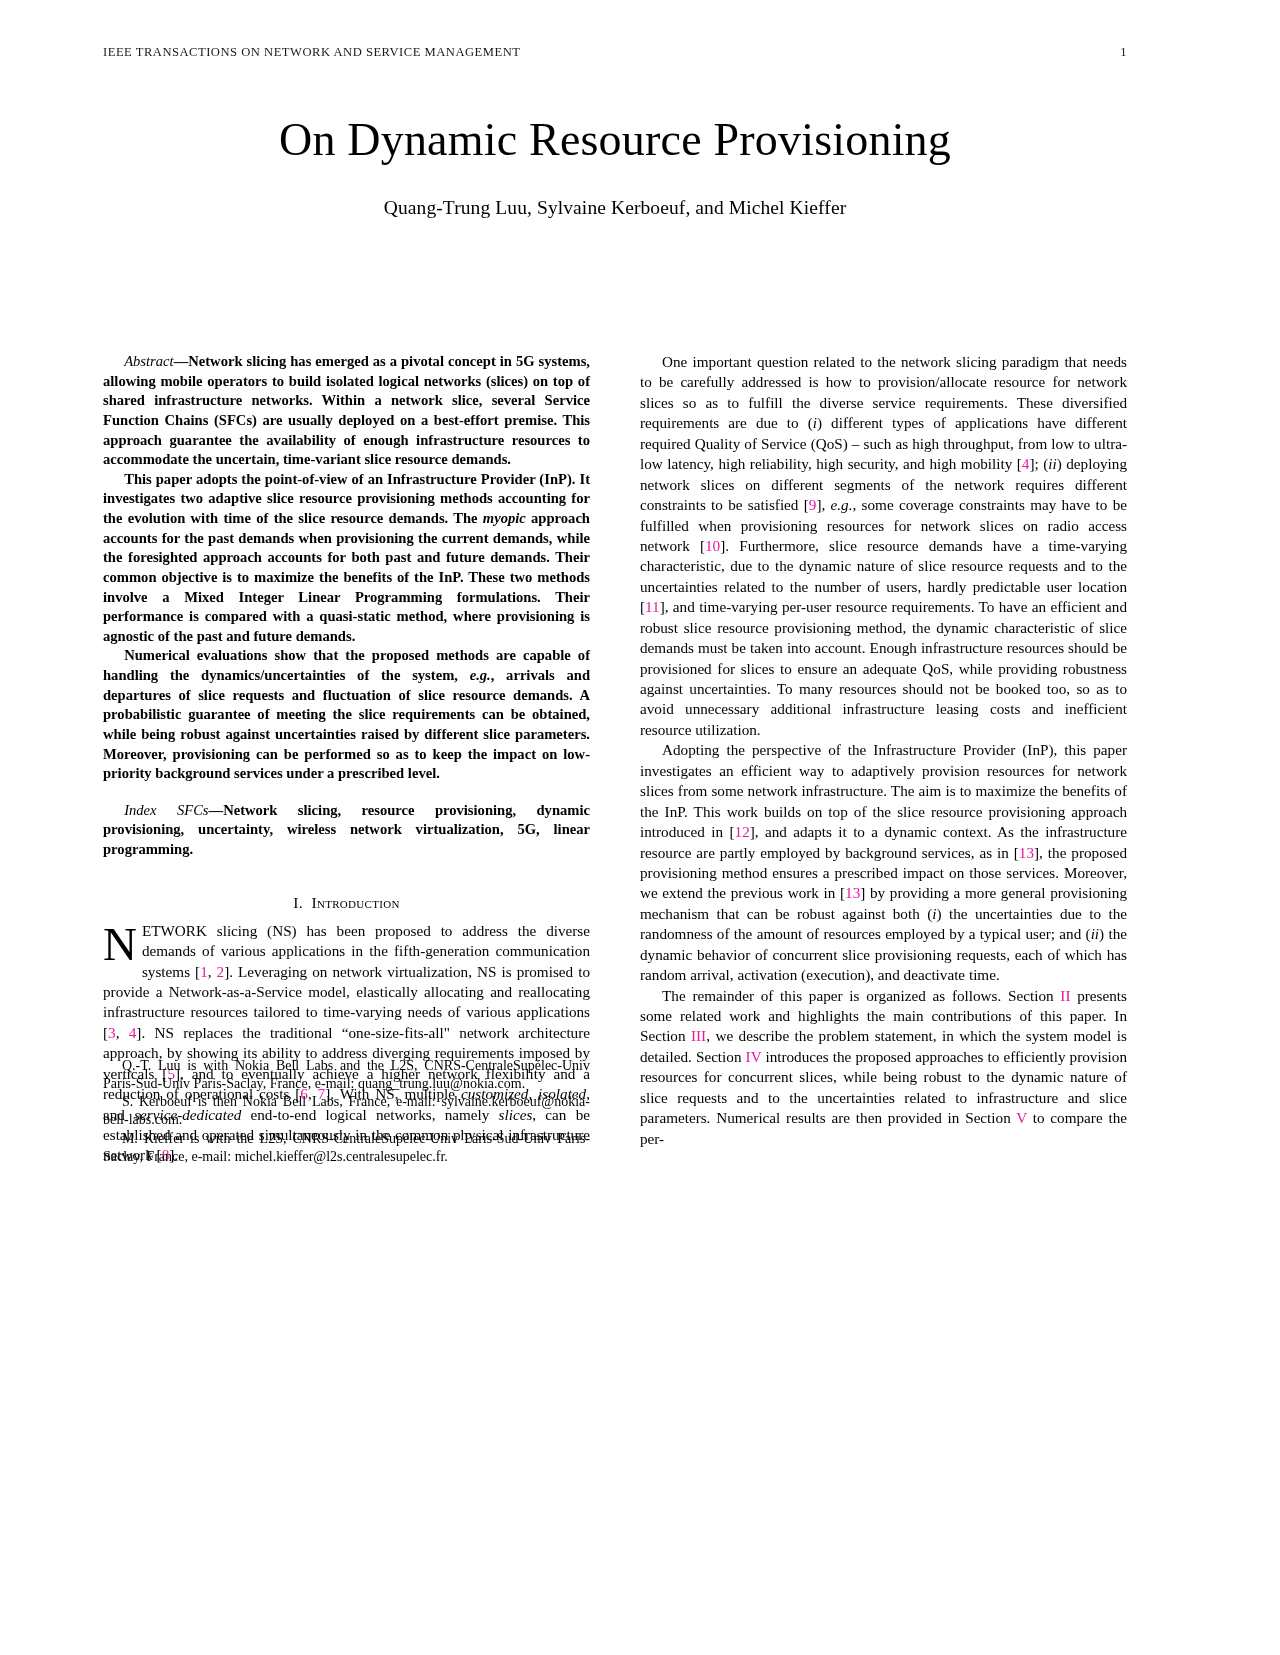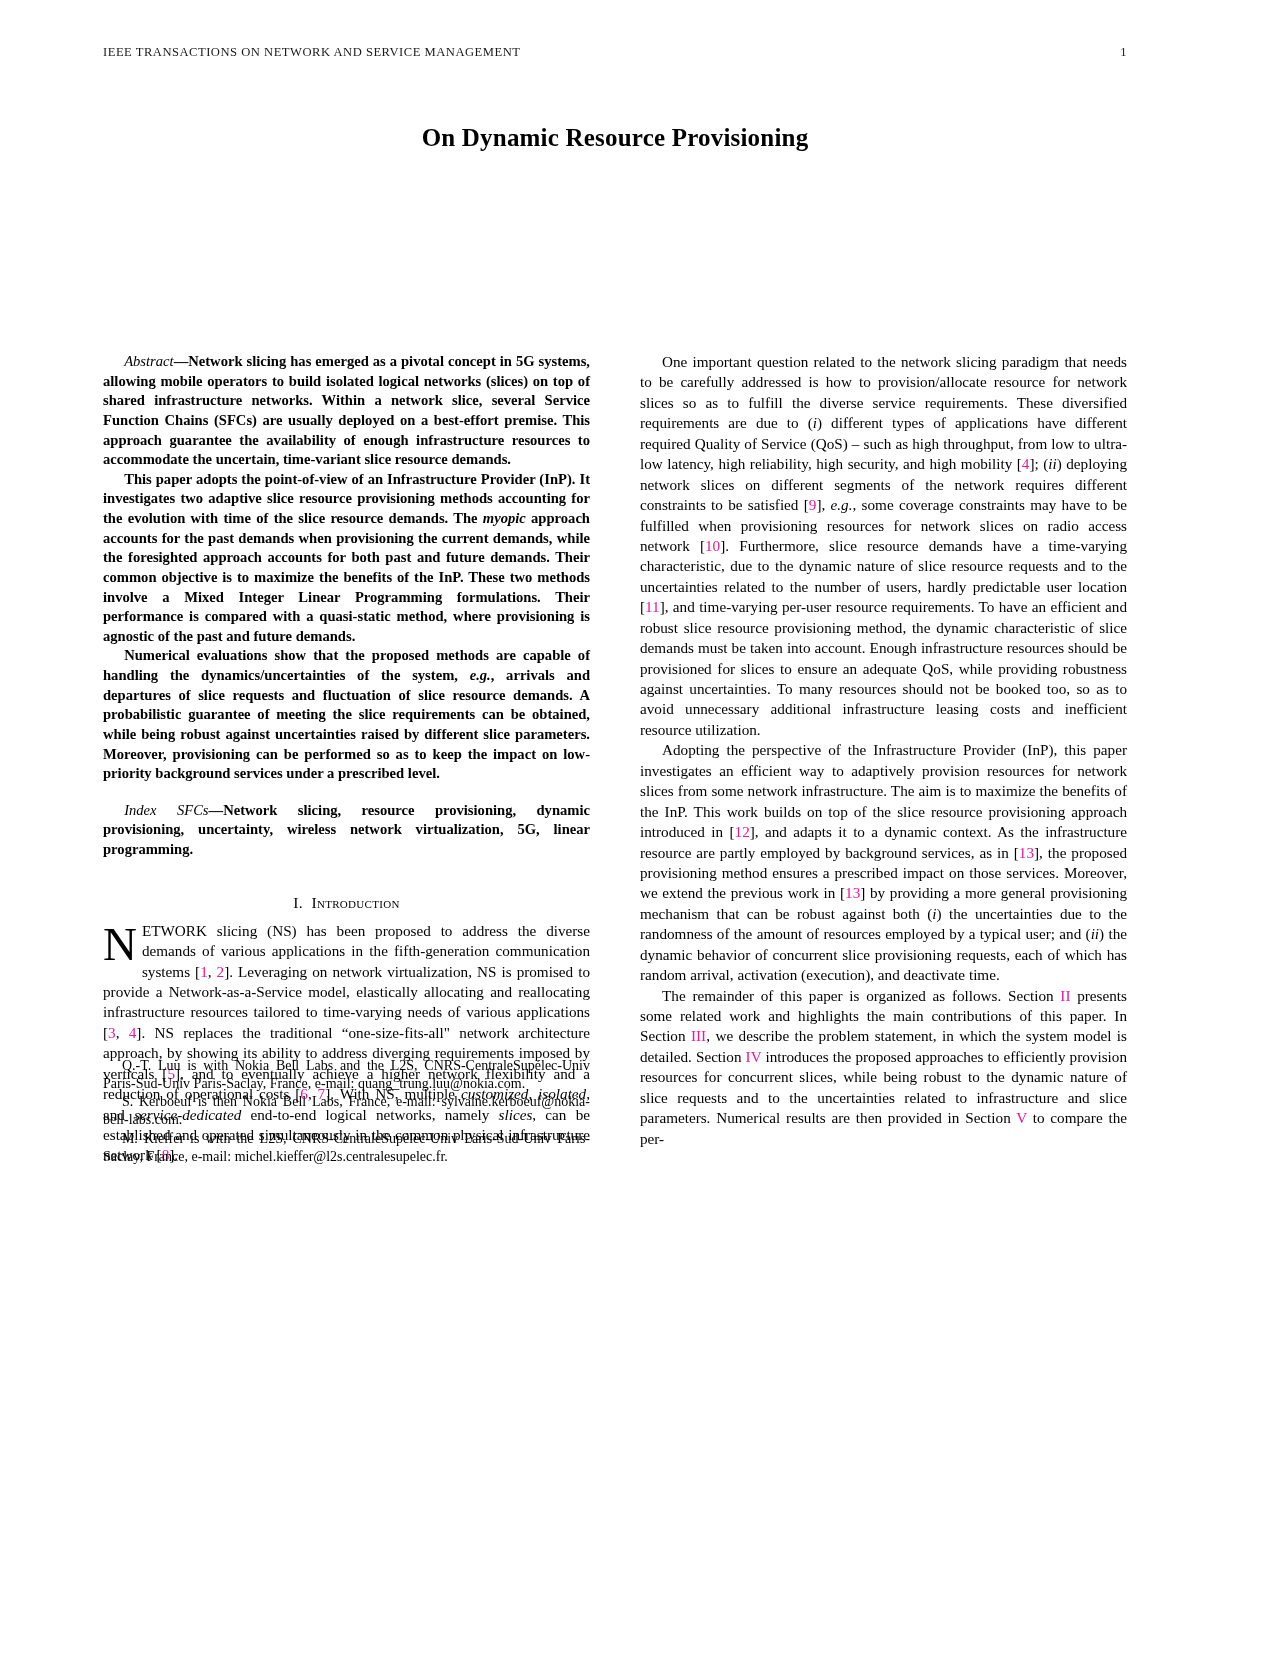--- a/index.html
+++ b/index.html
@@ -45,24 +45,24 @@
   }
   
   .titleblock {
     position: absolute;
     top: 108px;
     left: 94px;
     width: 1024px;
     text-align: center;
   }
   .paper-title {
-    font-size: 25px;
+    font-size: 46px;
     line-height: 1.38;
-    font-weight: bold;
-    margin: 13px;
+    font-weight: normal;
+    margin: 0;
     letter-spacing: 0.2px;
   }
   .authors {
     margin-top: 26px;
     font-size: 19.5px;
     letter-spacing: 0.1px;
   }
   
   .columns {
     position: absolute;
@@ -145,20 +145,21 @@
 
   <div class="runhead">
     <span class="journal">IEEE Transactions on Network and Service Management</span>
     <span class="folio">1</span>
   </div>
 
   <div class="titleblock">
     <h1 class="paper-title">
       <span>On Dynamic Resource Provisioning</span><br>
     </h1>
+    <div class="authors">Quang-Trung Luu, Sylvaine Kerboeuf, and Michel Kieffer</div>
   </div>
 
   <div class="columns">
 
     <div class="col col-left">
 
       <div class="abstract">
         <p><span class="lead">Abstract</span><span>—</span><span>Network slicing has emerged as a pivotal concept in 5G systems, allowing mobile operators to build isolated logical networks (slices) on top of shared infrastructure networks. Within a network slice, several Service Function Chains (SFCs) are usually deployed on a best-effort premise. This approach guarantee the availability of enough infrastructure resources to accommodate the uncertain, time-variant slice resource demands.</span></p>
         <p><span>This paper adopts the point-of-view of an Infrastructure Provider (InP). It investigates two adaptive slice resource provisioning methods accounting for the evolution with time of the slice resource demands. The </span><span class="it">myopic</span><span> approach accounts for the past demands when provisioning the current demands, while the foresighted approach accounts for both past and future demands. Their common objective is to maximize the benefits of the InP. These two methods involve a Mixed Integer Linear Programming formulations. Their performance is compared with a quasi-static method, where provisioning is agnostic of the past and future demands.</span></p>
         <p><span>Numerical evaluations show that the proposed methods are capable of handling the dynamics/uncertainties of the system, </span><span class="it">e.g.</span><span>, arrivals and departures of slice requests and fluctuation of slice resource demands. A probabilistic guarantee of meeting the slice requirements can be obtained, while being robust against uncertainties raised by different slice parameters. Moreover, provisioning can be performed so as to keep the impact on low-priority background services under a prescribed level.</span></p>

